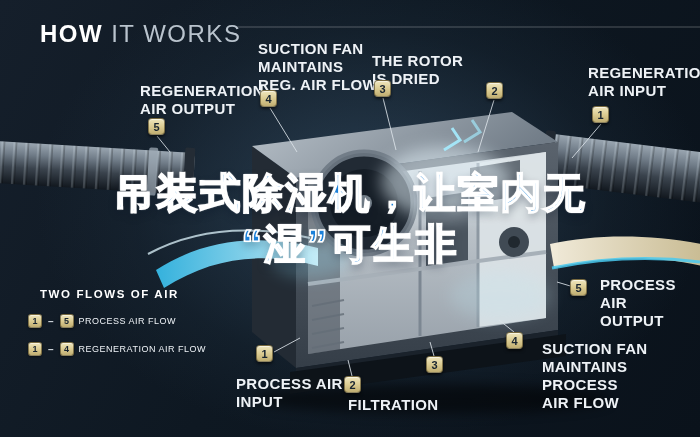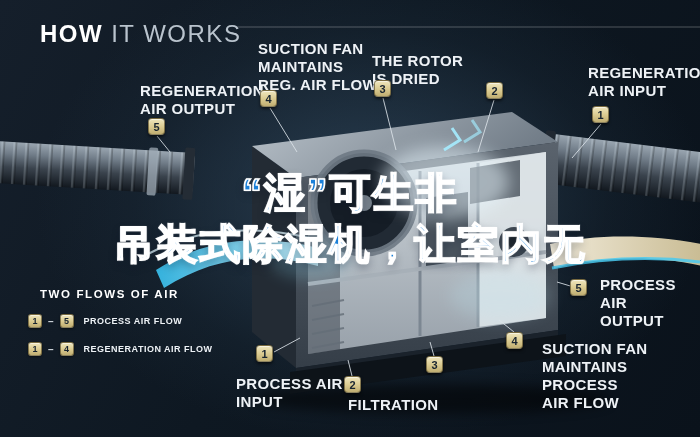--- a/index.html
+++ b/index.html
@@ -24,21 +24,21 @@
     background:linear-gradient(180deg,#efe6bd 0%,#d9c98f 55%,#c0ae72 100%);
     border:1px solid rgba(60,50,20,.55);
     box-shadow:0 2px 3px rgba(0,0,0,.55), inset 0 1px 0 rgba(255,255,255,.55);
     color:#182430;font-size:11px;font-weight:700;
     display:flex;align-items:center;justify-content:center;z-index:7;}
   .legend{position:absolute;left:28px;top:288px;z-index:7;}
   .legend h2{font-size:11.5px;color:#ffffff;letter-spacing:1.6px;font-weight:700;margin-left:12px;}
   .lrow{display:flex;align-items:center;gap:5px;margin-top:14px;}
   .lrow .badge{position:static;width:14px;height:14px;font-size:9px;border-radius:3px;box-shadow:0 1px 2px rgba(0,0,0,.5), inset 0 1px 0 rgba(255,255,255,.5);}
   .lrow .dash{color:#cfd6dc;font-size:10px;font-weight:700;margin:0 1px;}
-  .lrow .llab{color:#eef2f6;font-size:9px;font-weight:700;letter-spacing:.5px;margin-left:5px;}
+  .lrow .llab{color:#eef2f6;font-size:9px;font-weight:400;letter-spacing:.5px;}
 </style>
 </head>
 <body>
 
 <div class="stage">
 
   <svg class="scene" viewBox="0 0 700 437" aria-hidden="true">
     <defs>
       <linearGradient id="ductG" x1="0" y1="0" x2="0" y2="1">
         <stop offset="0" stop-color="#9aa6b1"></stop>
@@ -151,22 +151,22 @@
       <line x1="352" y1="376" x2="348" y2="360"></line>
       <line x1="274" y1="352" x2="300" y2="338"></line>
     </g>
   </svg>
 
   <div class="title">
     <span class="b">HOW</span><span class="r">IT WORKS</span>
   </div>
 
   <div class="wm">
+    <div>吊装式除湿机，让室内无</div>
     <div>“湿”可生非</div>
-    <div>吊装式除湿机，让室内无</div>
   </div>
 
   <div class="lbl" style="left:140px;top:82px;">REGENERATION
 AIR OUTPUT</div>
   <div class="badge" style="left:148px;top:118px;">5</div>
 
   <div class="lbl" style="left:258px;top:40px;">SUCTION FAN
 MAINTAINS
 REG. AIR FLOW</div>
   <div class="badge" style="left:260px;top:90px;">4</div>

